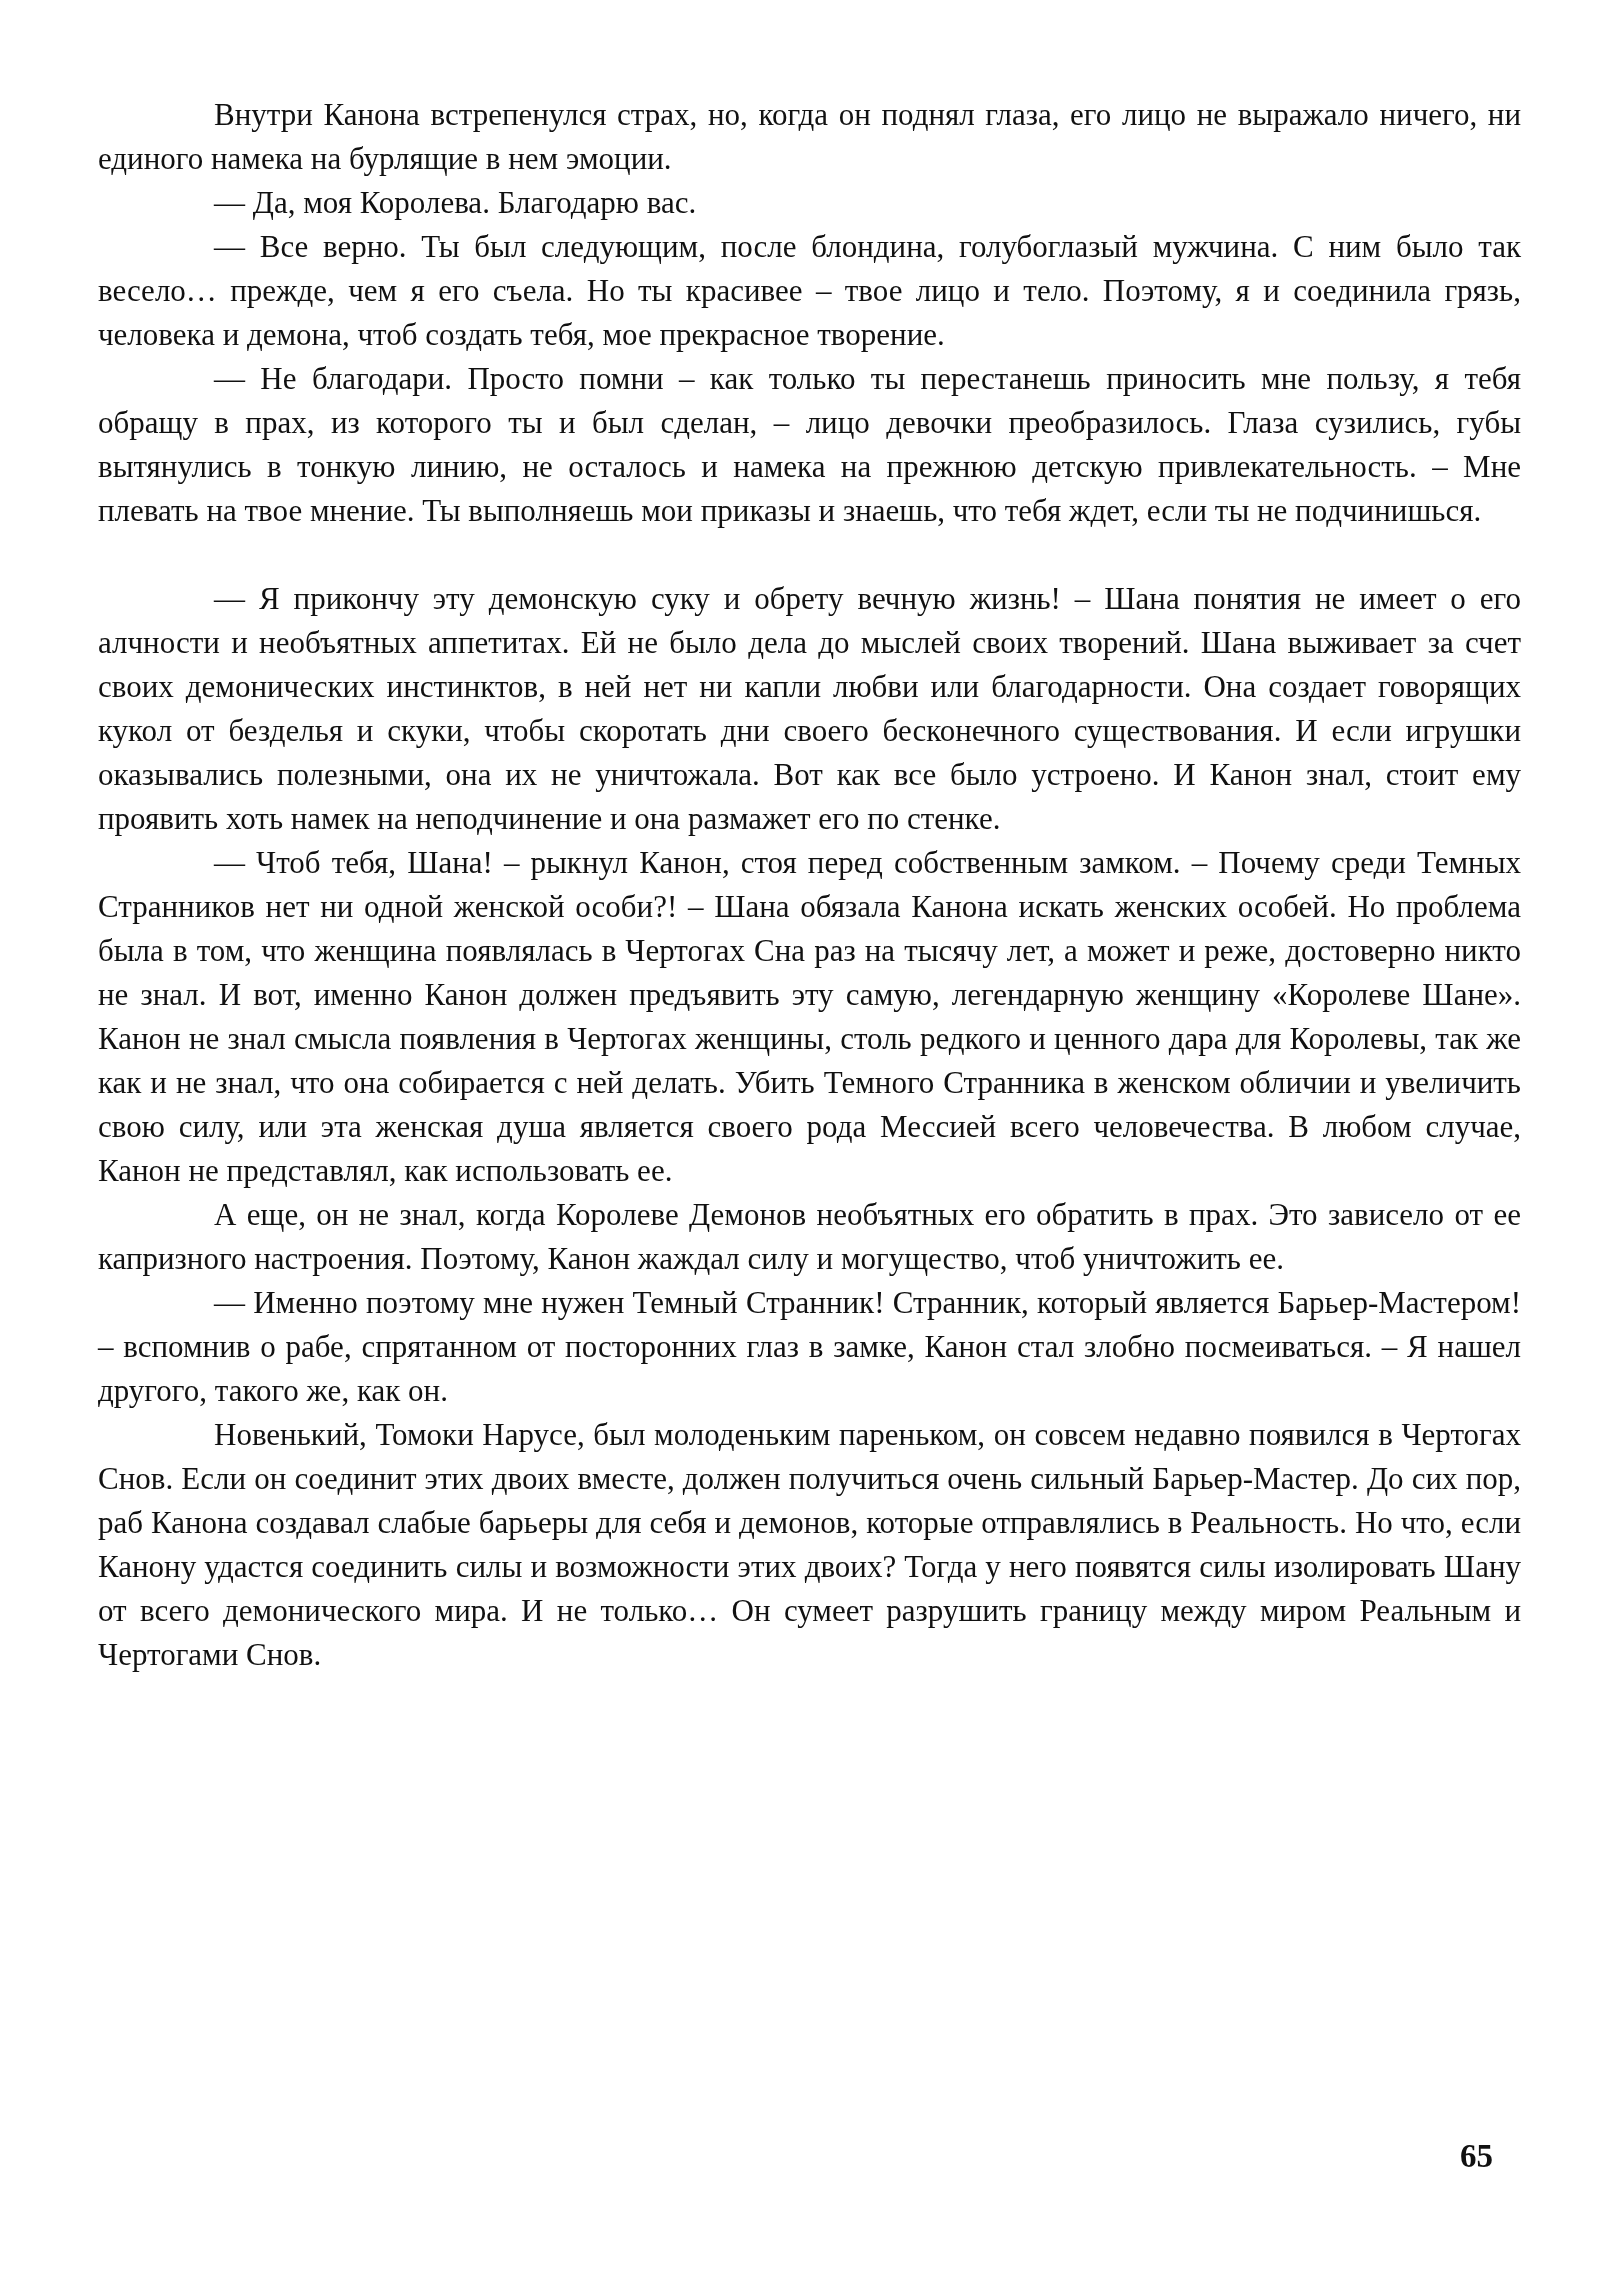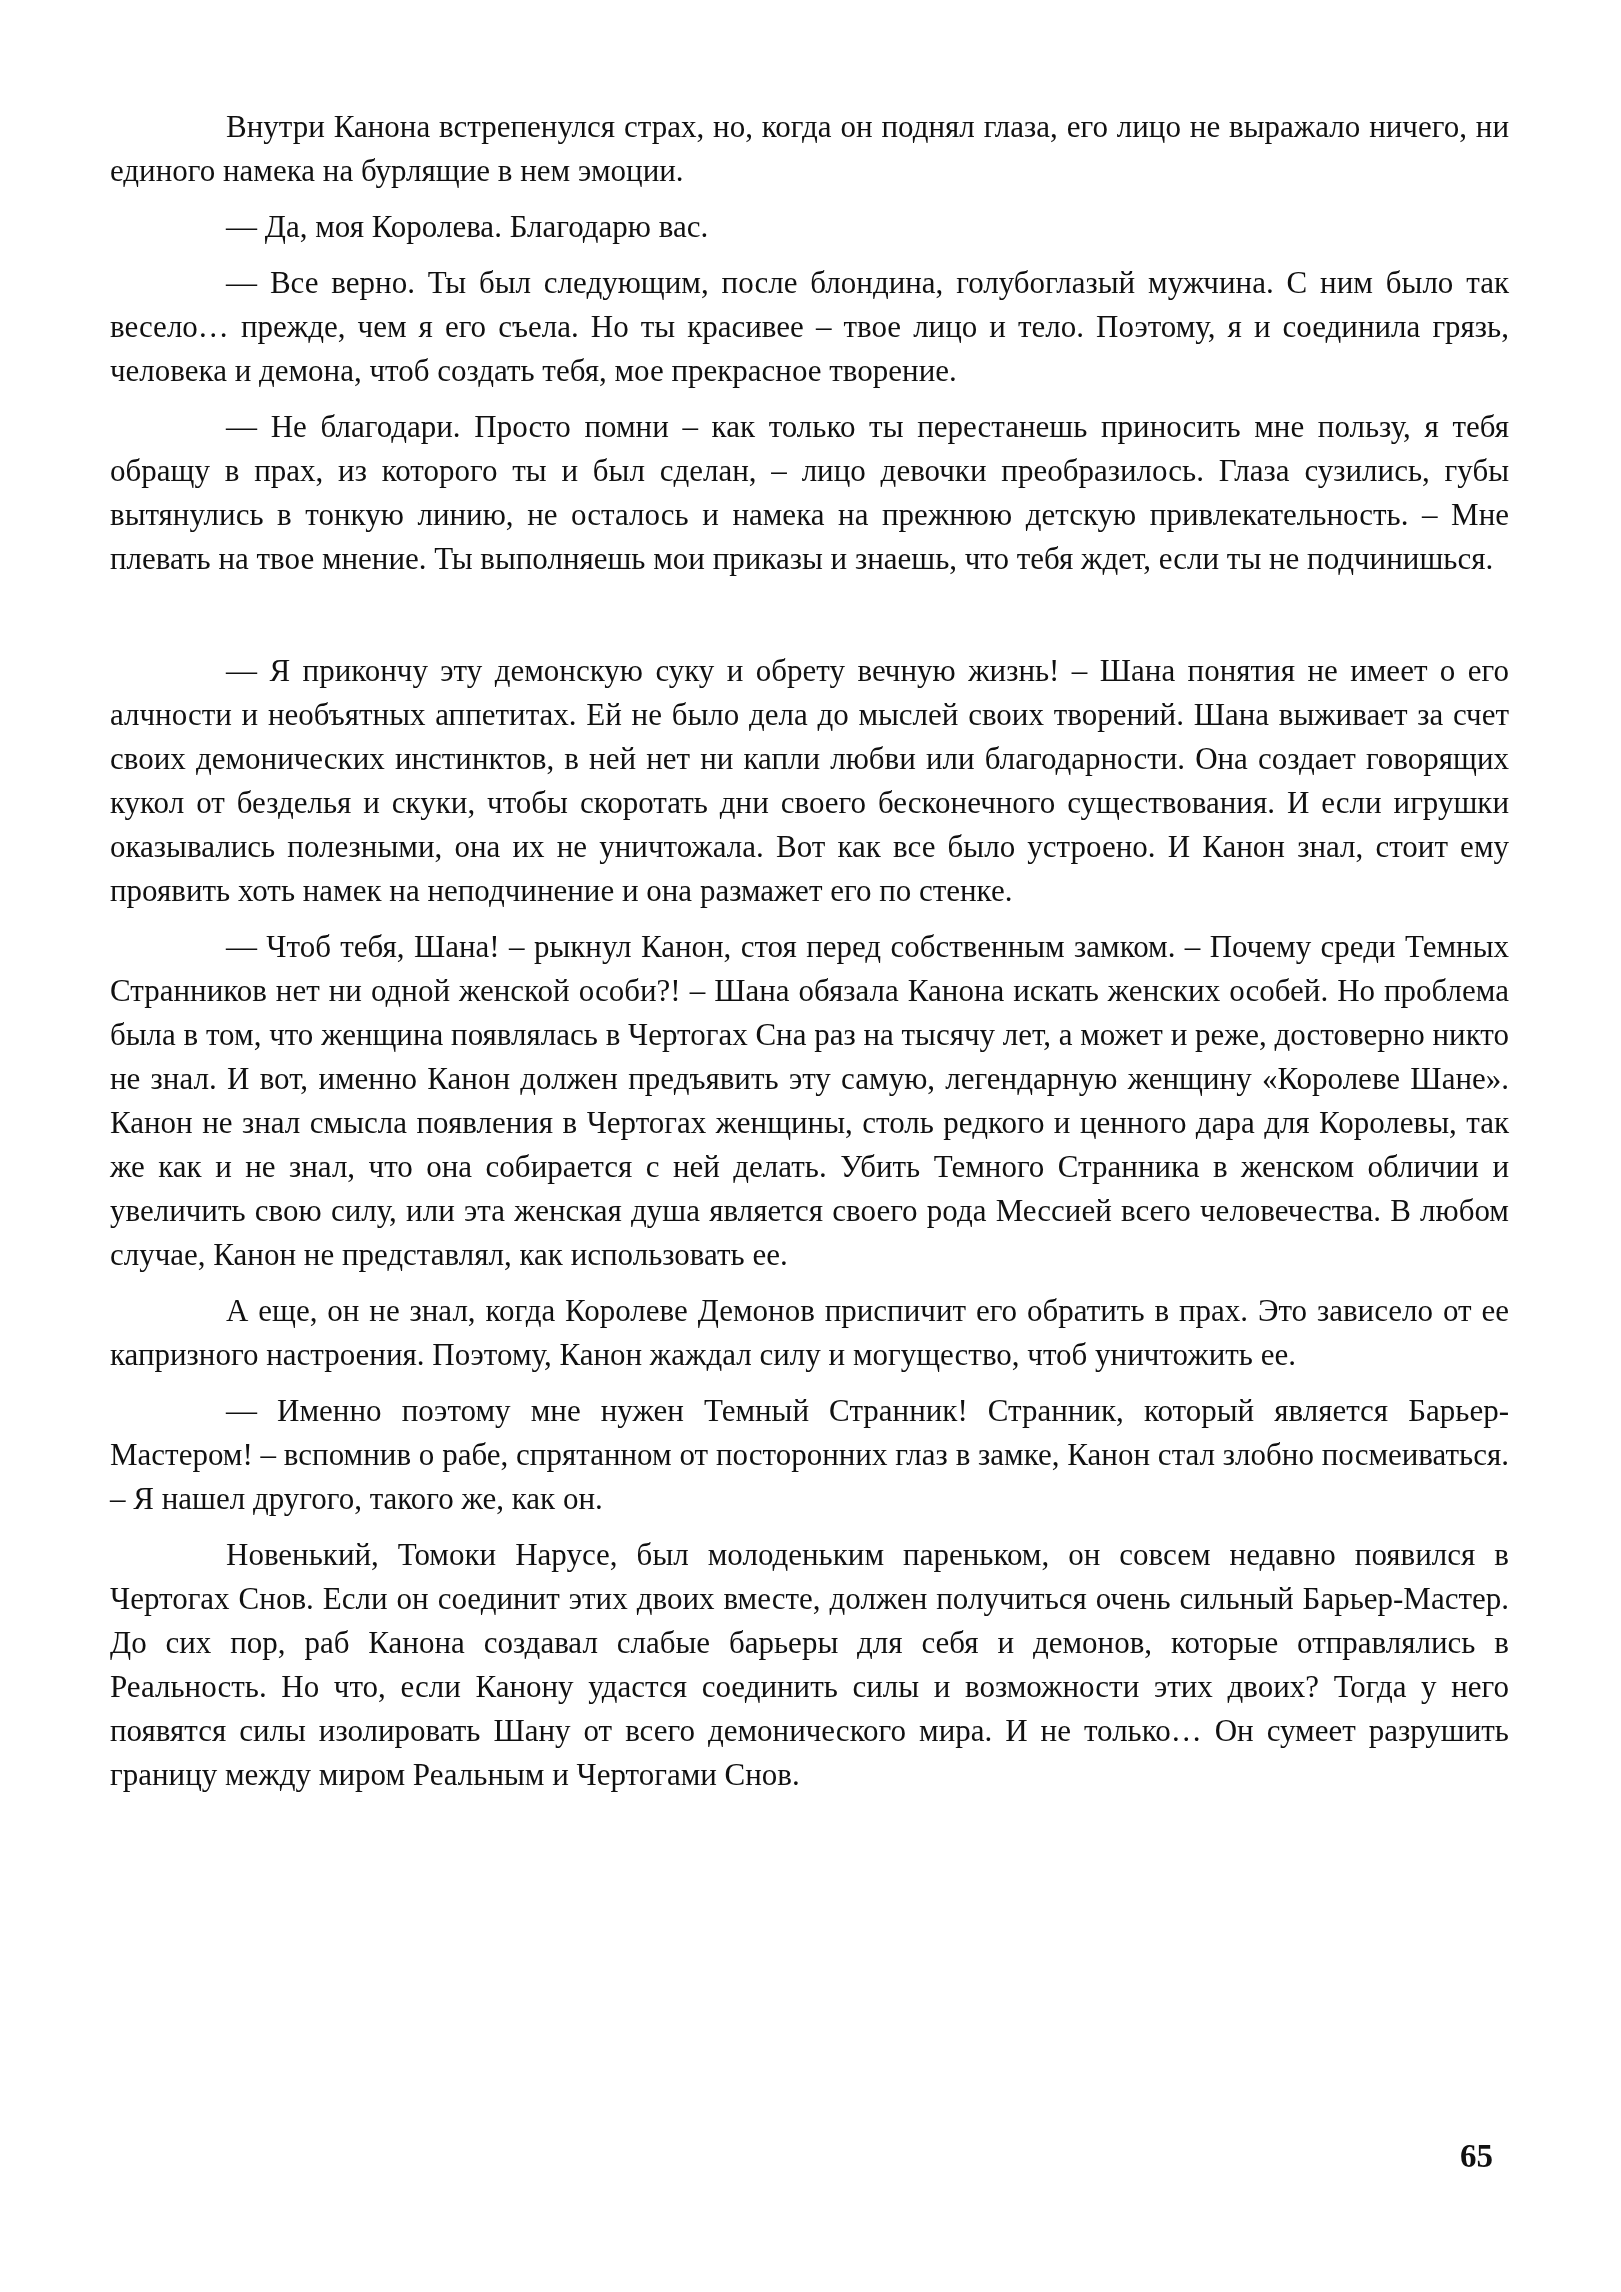--- a/index.html
+++ b/index.html
@@ -19,21 +19,21 @@
       left: 98px;
       top: 93px;
       width: 1423px;
     }
     .para {
       font-family: "Liberation Serif", "DejaVu Serif", serif;
       font-size: 31px;
       line-height: 44px;
       text-align: justify;
       text-indent: 116px;
-      margin: 12px;
+      margin: 0;
       padding: 0;
     }
     .gap {
       height: 44px;
     }
     .page-number {
       position: absolute;
       left: 1460px;
       top: 2137px;
       font-family: "Liberation Serif", "DejaVu Serif", serif;
@@ -47,19 +47,19 @@
 <body>
 
 <div class="page">
   <p class="para">Внутри Канона встрепенулся страх, но, когда он поднял глаза, его лицо не выражало ничего, ни единого намека на бурлящие в нем эмоции.</p>
   <p class="para">— Да, моя Королева. Благодарю вас.</p>
   <p class="para">— Все верно. Ты был следующим, после блондина, голубоглазый мужчина. С ним было так весело… прежде, чем я его съела. Но ты красивее – твое лицо и тело. Поэтому, я и соединила грязь, человека и демона, чтоб создать тебя, мое прекрасное творение.</p>
   <p class="para">— Не благодари. Просто помни – как только ты перестанешь приносить мне пользу, я тебя обращу в прах, из которого ты и был сделан, – лицо девочки преобразилось. Глаза сузились, губы вытянулись в тонкую линию, не осталось и намека на прежнюю детскую привлекательность. – Мне плевать на твое мнение. Ты выполняешь мои приказы и знаешь, что тебя ждет, если ты не подчинишься.</p>
   <div class="gap"></div>
   <p class="para">— Я прикончу эту демонскую суку и обрету вечную жизнь! – Шана понятия не имеет о его алчности и необъятных аппетитах. Ей не было дела до мыслей своих творений. Шана выживает за счет своих демонических инстинктов, в ней нет ни капли любви или благодарности. Она создает говорящих кукол от безделья и скуки, чтобы скоротать дни своего бесконечного существования. И если игрушки оказывались полезными, она их не уничтожала. Вот как все было устроено. И Канон знал, стоит ему проявить хоть намек на неподчинение и она размажет его по стенке.</p>
   <p class="para">— Чтоб тебя, Шана! – рыкнул Канон, стоя перед собственным замком. – Почему среди Темных Странников нет ни одной женской особи?! – Шана обязала Канона искать женских особей. Но проблема была в том, что женщина появлялась в Чертогах Сна раз на тысячу лет, а может и реже, достоверно никто не знал. И вот, именно Канон должен предъявить эту самую, легендарную женщину «Королеве Шане». Канон не знал смысла появления в Чертогах женщины, столь редкого и ценного дара для Королевы, так же как и не знал, что она собирается с ней делать. Убить Темного Странника в женском обличии и увеличить свою силу, или эта женская душа является своего рода Мессией всего человечества. В любом случае, Канон не представлял, как использовать ее.</p>
-  <p class="para">А еще, он не знал, когда Королеве Демонов приспичит его обратить в прах. Это зависело от ее капризного настроения. Поэтому, Канон жаждал силу и могущество, чтоб уничтожить ее.</p>
+  <p class="para">А еще, он не знал, когда Королеве Демонов необъятных его обратить в прах. Это зависело от ее капризного настроения. Поэтому, Канон жаждал силу и могущество, чтоб уничтожить ее.</p>
   <p class="para">— Именно поэтому мне нужен Темный Странник! Странник, который является Барьер-Мастером! – вспомнив о рабе, спрятанном от посторонних глаз в замке, Канон стал злобно посмеиваться. – Я нашел другого, такого же, как он.</p>
   <p class="para">Новенький, Томоки Нарусе, был молоденьким пареньком, он совсем недавно появился в Чертогах Снов. Если он соединит этих двоих вместе, должен получиться очень сильный Барьер-Мастер. До сих пор, раб Канона создавал слабые барьеры для себя и демонов, которые отправлялись в Реальность. Но что, если Канону удастся соединить силы и возможности этих двоих? Тогда у него появятся силы изолировать Шану от всего демонического мира. И не только… Он сумеет разрушить границу между миром Реальным и Чертогами Снов.</p>
 </div>
 
 <div class="page-number">65</div>
 
 
 </body></html>

